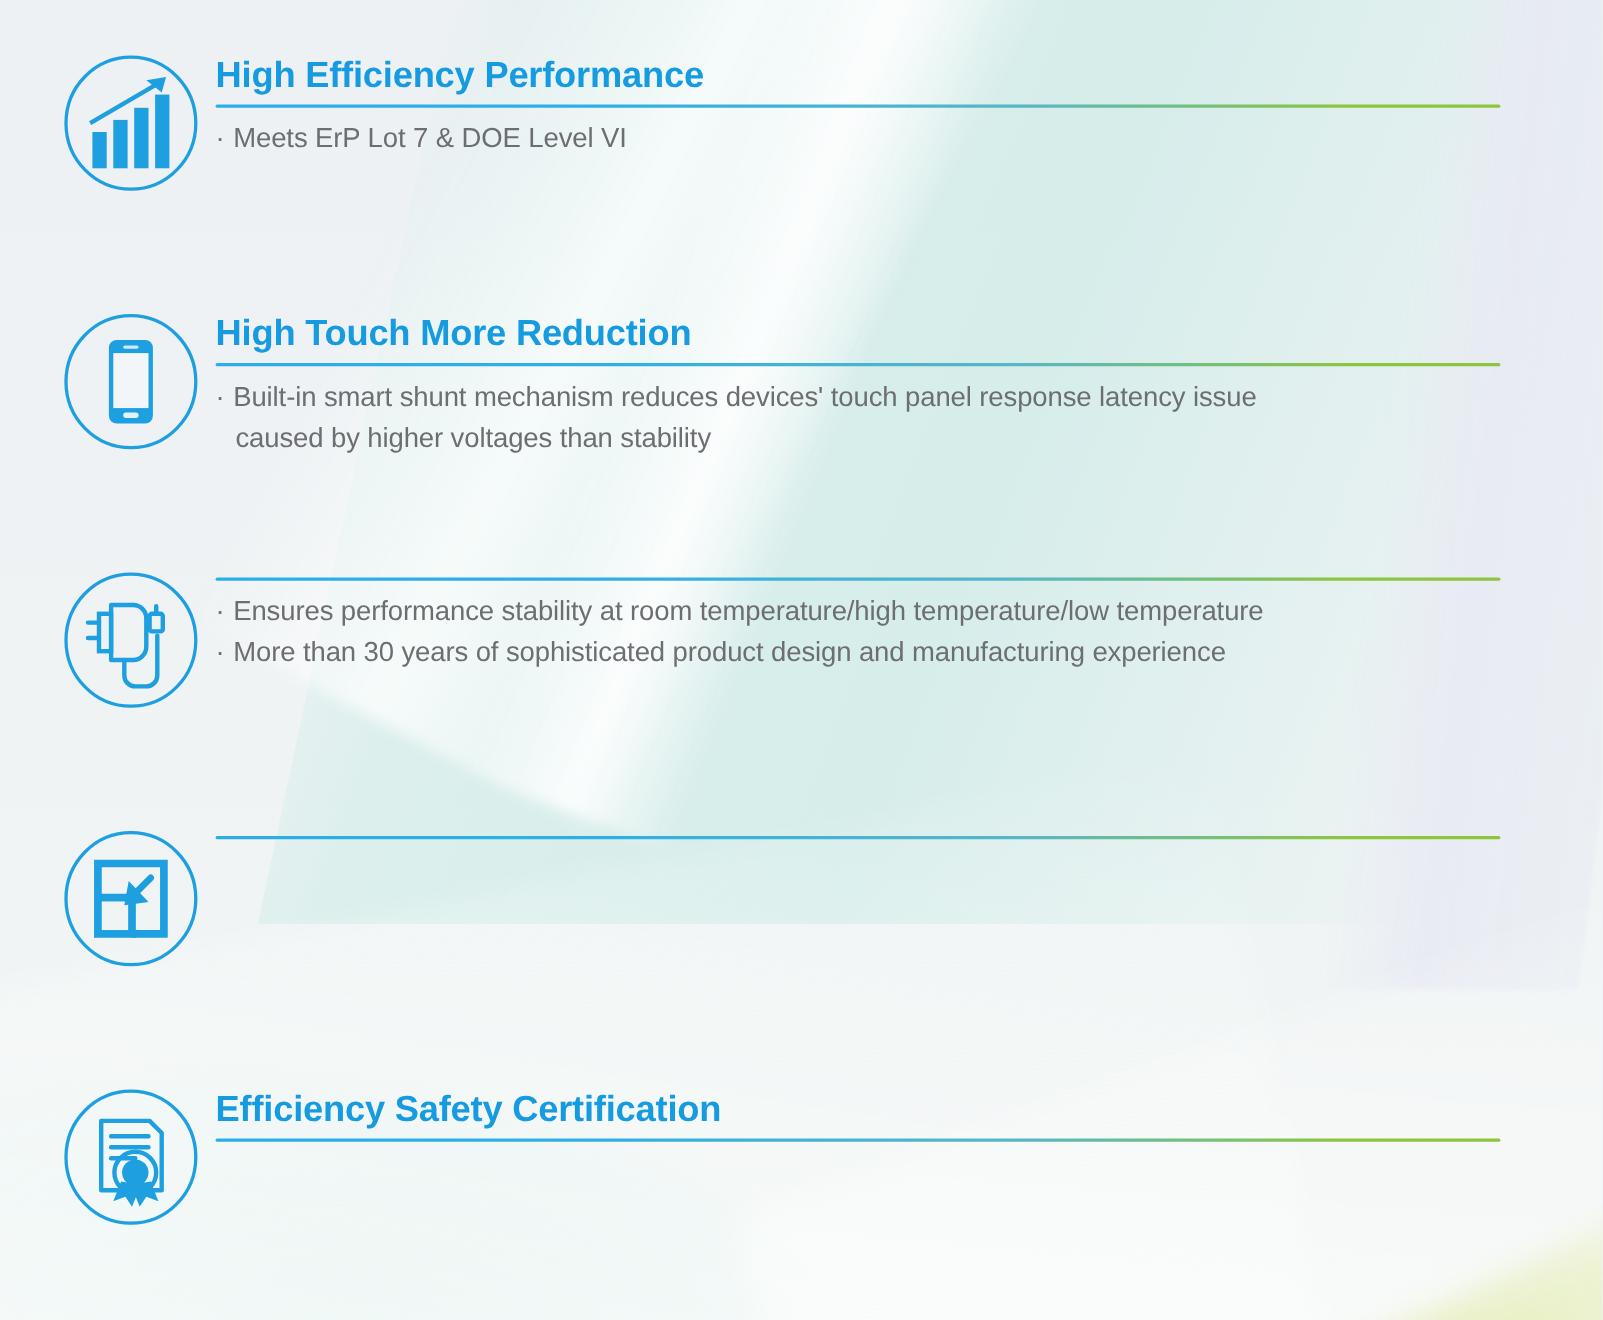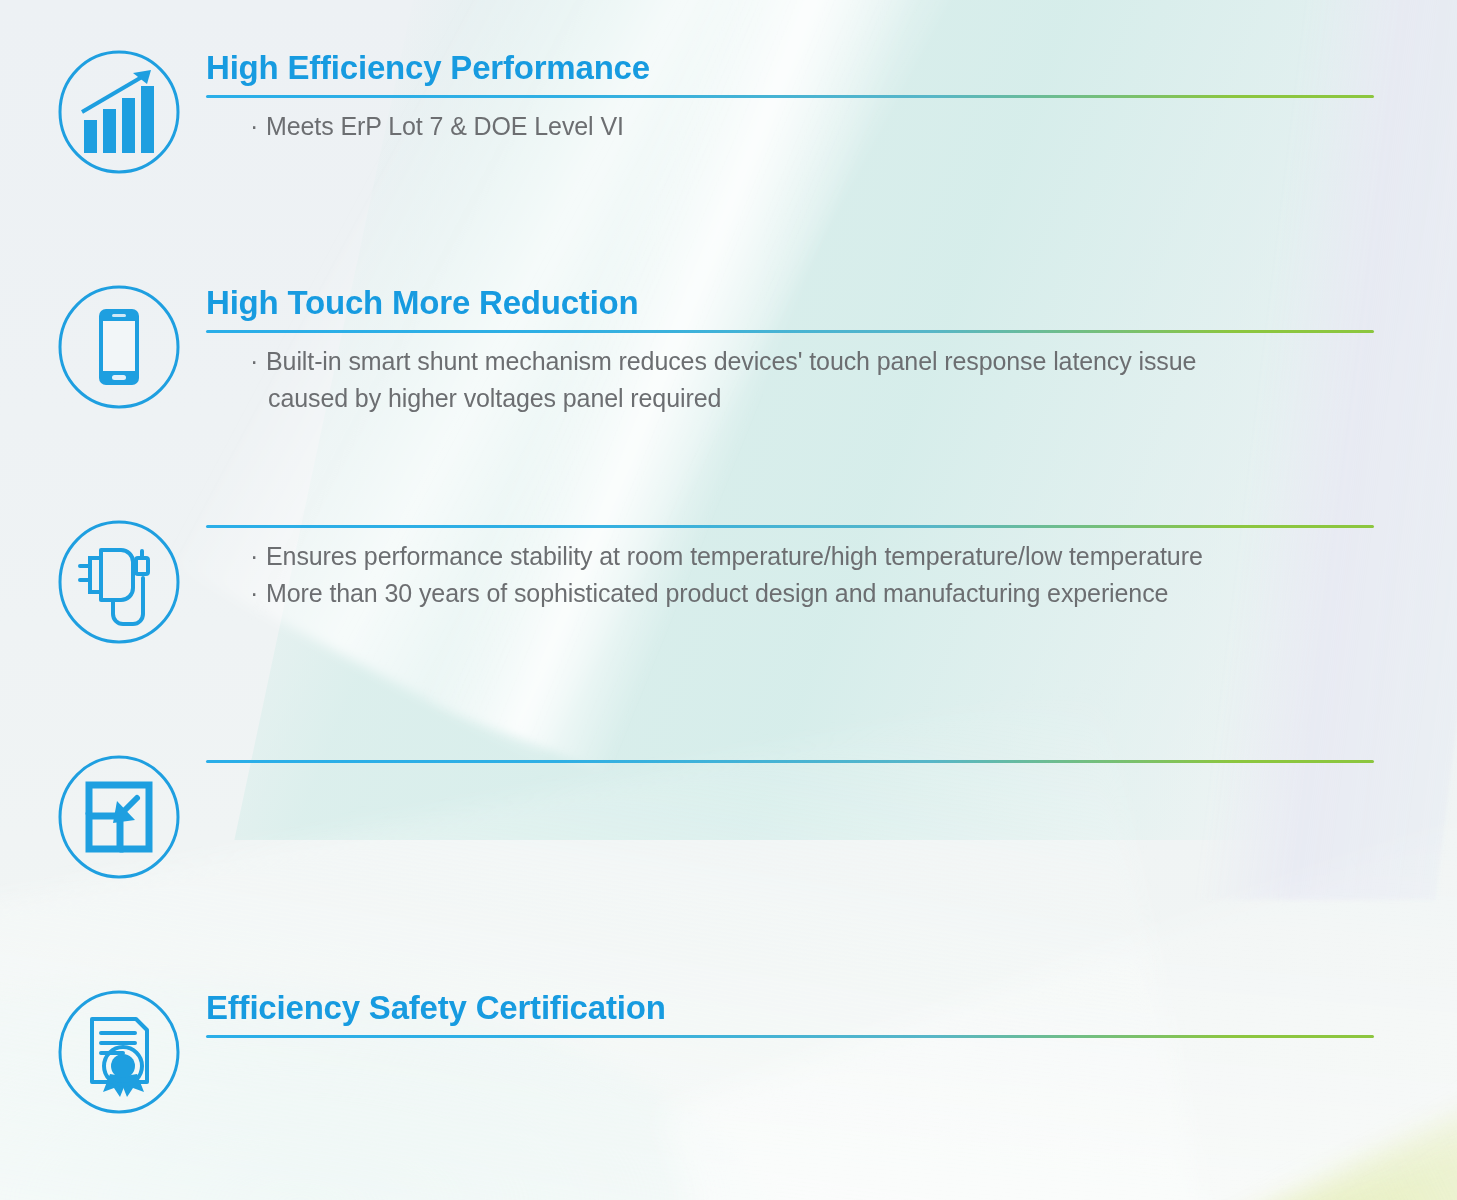--- a/index.html
+++ b/index.html
@@ -161,21 +161,21 @@
     width: 128px;
     height: 128px;
     display: flex;
     align-items: center;
     justify-content: center;
   }
   .icon-wrap svg { display: block; }
 
   .feature-body {
     position: absolute;
-    left: 206px;
+    left: 196px;
     width: 1168px;
   }
   .feature-title {
     color: #179BE0;
     font-size: 33px;
     font-weight: bold;
     letter-spacing: -0.2px;
     line-height: 40px;
     white-space: nowrap;
   }
@@ -186,21 +186,20 @@
     background: linear-gradient(90deg,
         #2AAEE8 0%,
         #2FAFE4 30%,
         #57B6C8 62%,
         #8CC63F 88%,
         #8CC63F 100%);
     border-radius: 2px;
   }
   .bullets {
     margin-top: 10px;
-    margin-left: 44px;
   }
   .bullet {
     color: #6C6E71;
     font-size: 25px;
     line-height: 37px;
     letter-spacing: -0.1px;
     white-space: nowrap;
   }
   .bullet .dot {
     display: inline-block;
@@ -265,21 +264,21 @@
         </svg>
       </div>
       <div class="feature-body">
         <div class="feature-title">High Touch More Reduction</div>
         <div class="divider"></div>
         <div class="bullets">
           <div class="bullet">
             <span class="dot">·</span><span>Built-in smart shunt mechanism reduces devices' touch panel response latency issue</span>
           </div>
           <div class="bullet">
-            <span class="cont">caused by higher voltages panel required</span>
+            <span class="cont">caused by higher voltages than stability</span>
           </div>
         </div>
       </div>
     </div>
 
     <div class="feature" style="top:518px">
       <div class="icon-wrap">
         <svg width="128" height="128" viewBox="0 0 128 128">
           <ellipse cx="64" cy="64" rx="59" ry="60" fill="none" stroke="#1E9FE0" stroke-width="3"></ellipse>
           <path d="M46 32 h20 a12 12 0 0 1 12 12 v26 a12 12 0 0 1 -12 12 h-20 z" fill="none" stroke="#1E9FE0" stroke-width="4" stroke-linejoin="round"></path>

